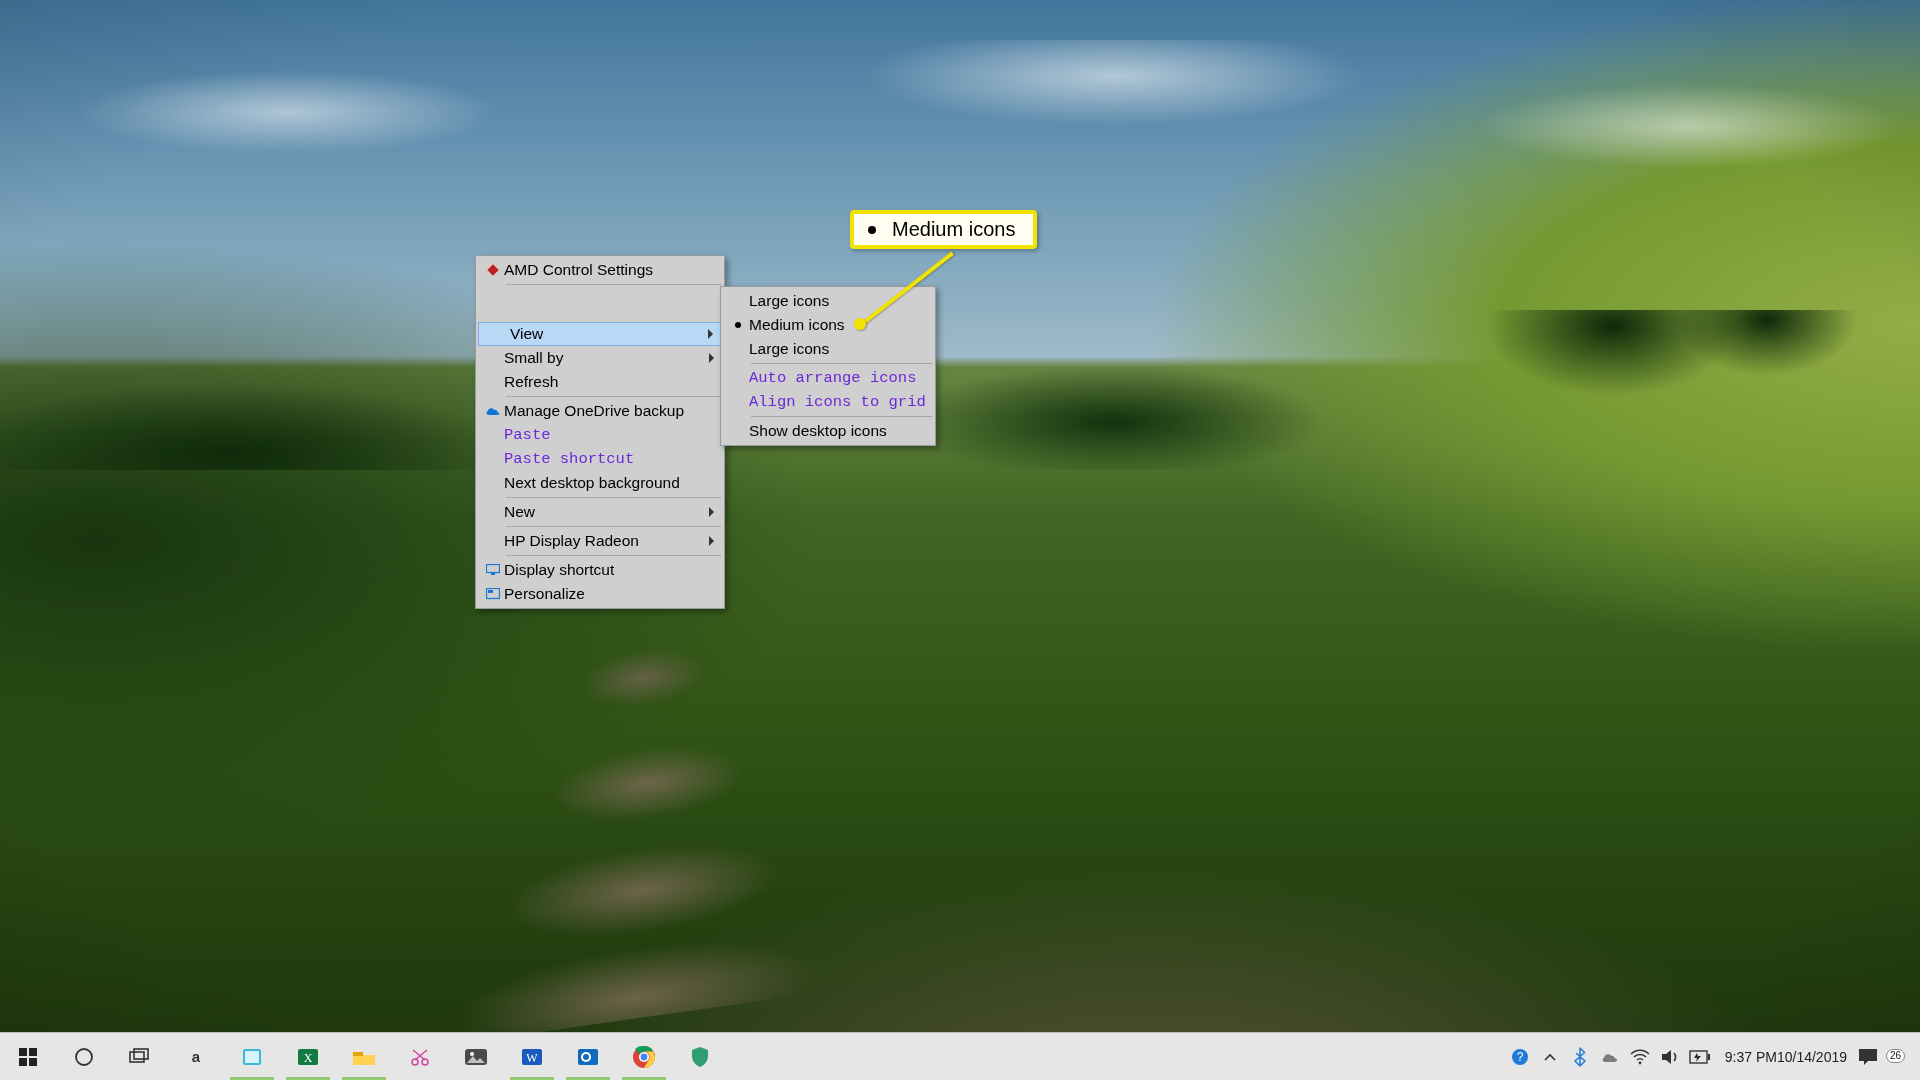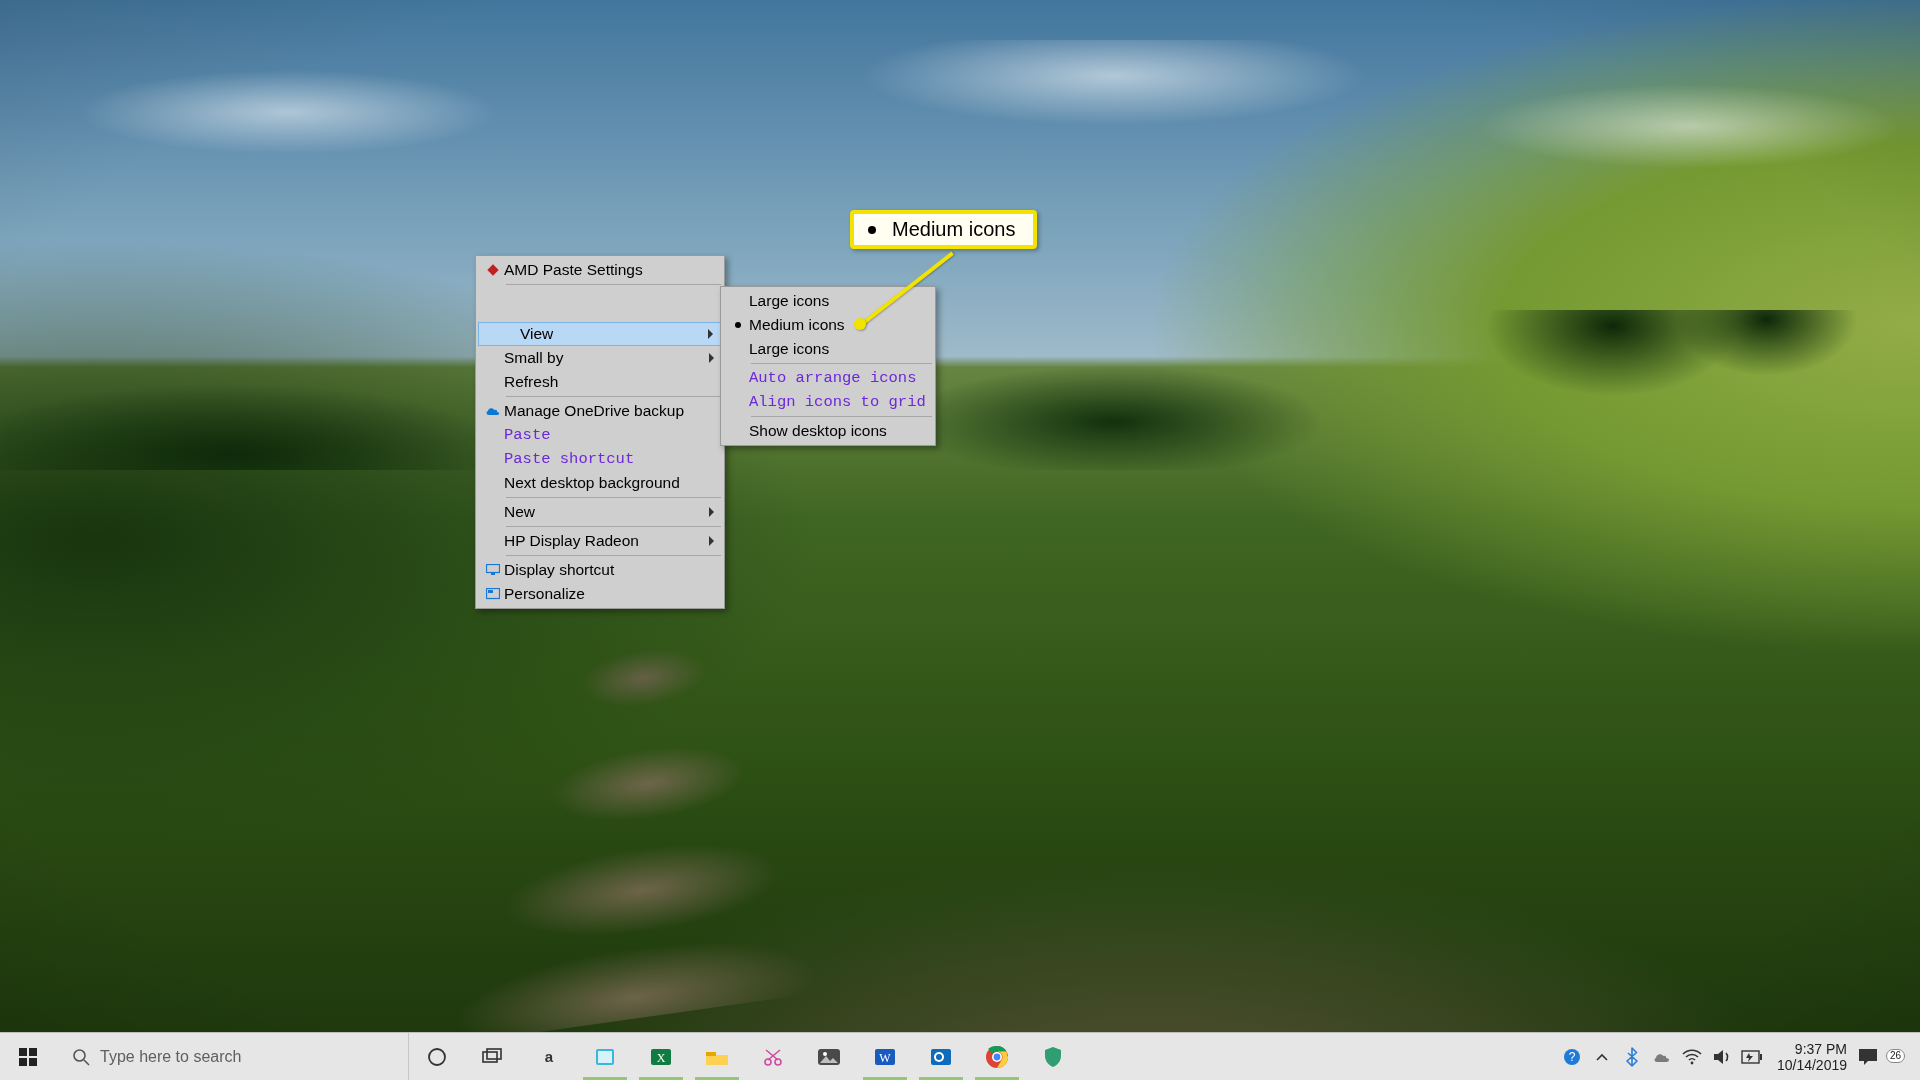--- a/index.html
+++ b/index.html
@@ -86,21 +86,21 @@
     white-space: nowrap;
   }
   .cm-item .icon-slot {
     width: 22px;
     display: inline-flex;
     justify-content: center;
     align-items: center;
     flex: 0 0 22px;
   }
   .cm-item .label { flex: 1; }
-  .cm-item.hovered { background: #b8d8f5; border: 1px solid #7ab4e8; height: 22px; padding-right: 25px; padding-left: 19px; margin-top: 37px;}
+  .cm-item.hovered { background: #b8d8f5; border: 1px solid #7ab4e8; height: 22px; padding-right: 25px; padding-left: 9px; margin-top: 37px;}
   .cm-item.disabled { color: #6d28d9; font-family: Liberation Mono, monospace; }
   .cm-sep {
     height: 1px;
     background: #a7a7a7;
     margin: 2px 1px 2px 28px;
   }
   .cm-sub-arrow {
     position: absolute;
     right: 8px;
     top: 50%;
@@ -183,22 +183,21 @@
   }
   .tray-icon {
     width: 30px;
     display: flex;
     align-items: center;
     justify-content: center;
     height: 100%;
   }
   .clock {
     display: flex;
-    flex-direction: column;
-    align-items: flex-end;
+    align-items: flex-start;
     justify-content: center;
     padding: 0 10px;
     font-size: 14px;
     line-height: 16px;
     color: #222;
   }
   .action-center {
     width: 54px;
     display:flex; align-items:center; justify-content:flex-start;
     position:relative;
@@ -226,21 +225,21 @@
 <div class="path"></div>
 <div class="vignette"></div>
 
 <div class="context-menu" style="left:475px; top:255px; width:244px;">
   <div class="cm-item">
     <span class="icon-slot">
       <svg width="14" height="14">
           <rect x="3" y="3" width="8" height="8" fill="#c02020" transform="rotate(45 7 7)"></rect>
         </svg>
     </span>
-    <span class="label">AMD Paste Settings</span>
+    <span class="label">AMD Control Settings</span>
   </div>
   <div class="cm-sep"></div>
   <div class="cm-item hovered">
     <span class="icon-slot"></span>
     <span class="label">View</span>
     <span class="cm-sub-arrow"></span>
   </div>
   <div class="cm-item">
     <span class="icon-slot"></span>
     <span class="label">Small by</span>
@@ -344,27 +343,20 @@
 
 <div class="taskbar">
   <div class="tb-btn" style="width:56px;">
     <svg width="18" height="18" viewBox="0 0 18 18">
       <rect x="0" y="0" width="8" height="8" fill="#222"></rect>
         <rect x="10" y="0" width="8" height="8" fill="#222"></rect>
       <rect x="0" y="10" width="8" height="8" fill="#222"></rect>
         <rect x="10" y="10" width="8" height="8" fill="#222"></rect>
     </svg>
   </div>
-  <div class="search-box">
-    <svg width="18" height="18" viewBox="0 0 18 18">
-      <circle cx="7.5" cy="7.5" r="5.5" fill="none" stroke="#555" stroke-width="1.6"></circle>
-      <line x1="12" y1="12" x2="17" y2="17" stroke="#555" stroke-width="1.6"></line>
-    </svg>
-    <span>Type here to search</span>
-  </div>
 
   <div class="tb-btn">
     <svg width="20" height="20">
         <circle cx="10" cy="10" r="8" fill="none" stroke="#333" stroke-width="1.8"></circle>
       </svg>
   </div>
   <div class="tb-btn">
     <svg width="22" height="18" viewBox="0 0 22 18">
       <rect x="1" y="4" width="14" height="10" fill="none" stroke="#333" stroke-width="1.6"></rect>
       <rect x="5" y="1" width="14" height="10" fill="none" stroke="#333" stroke-width="1.6"></rect>

